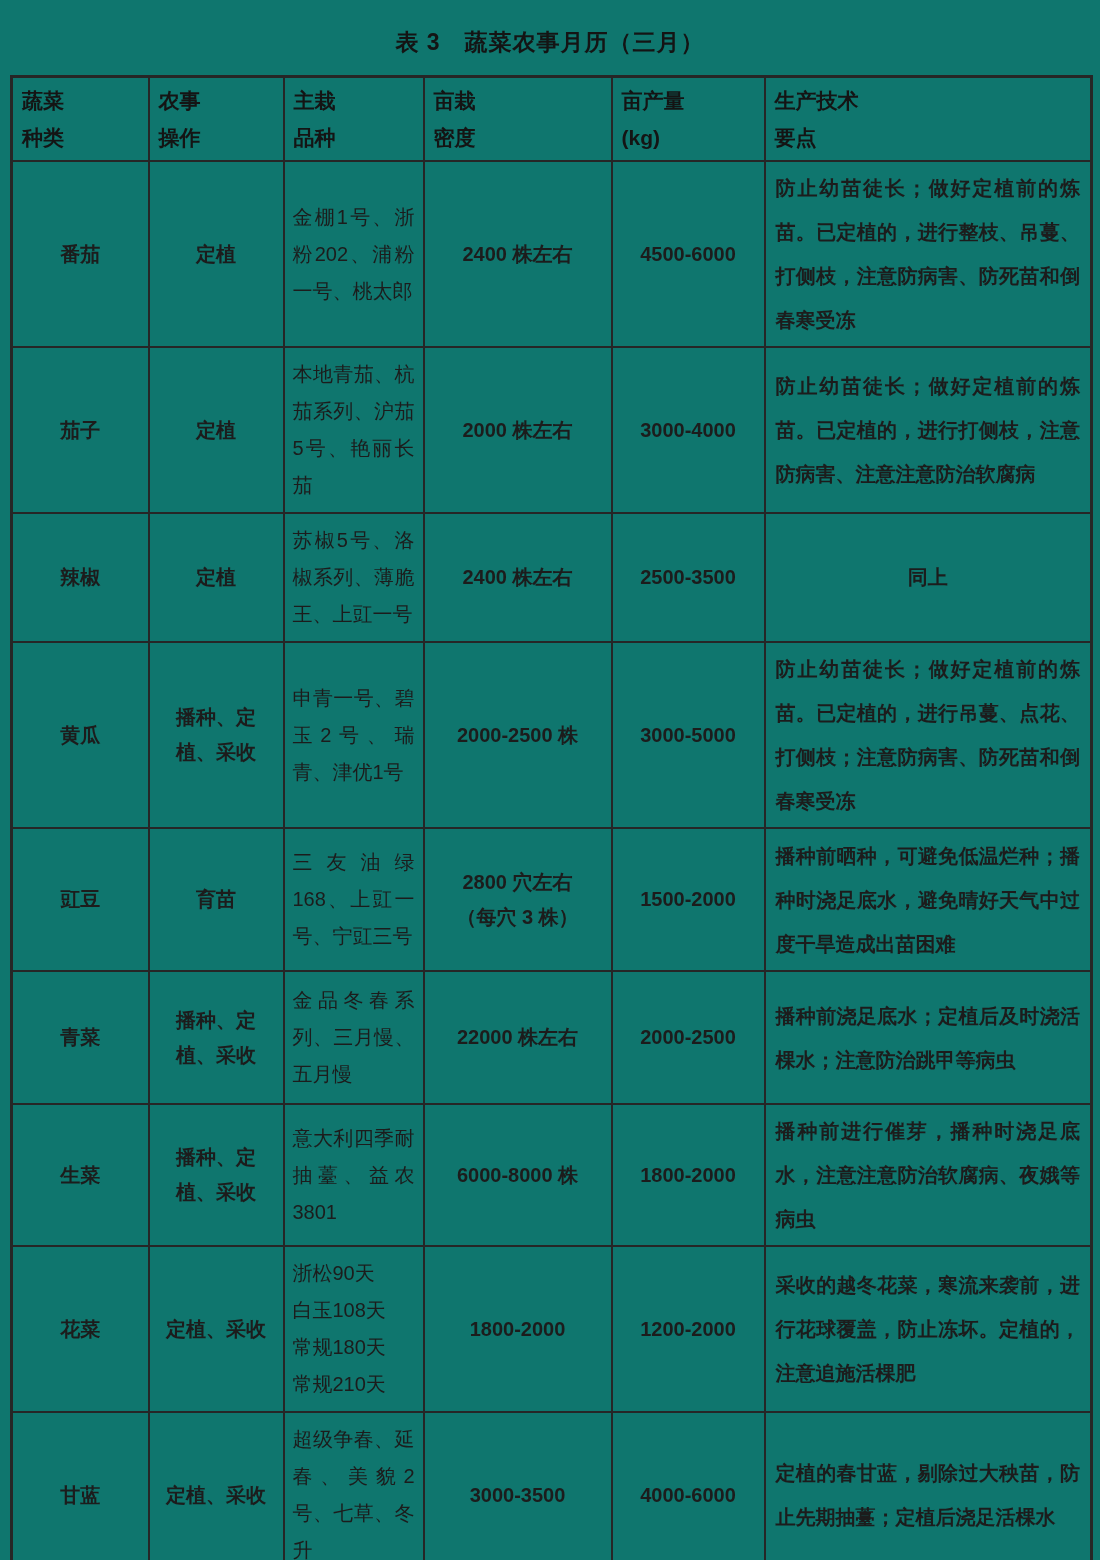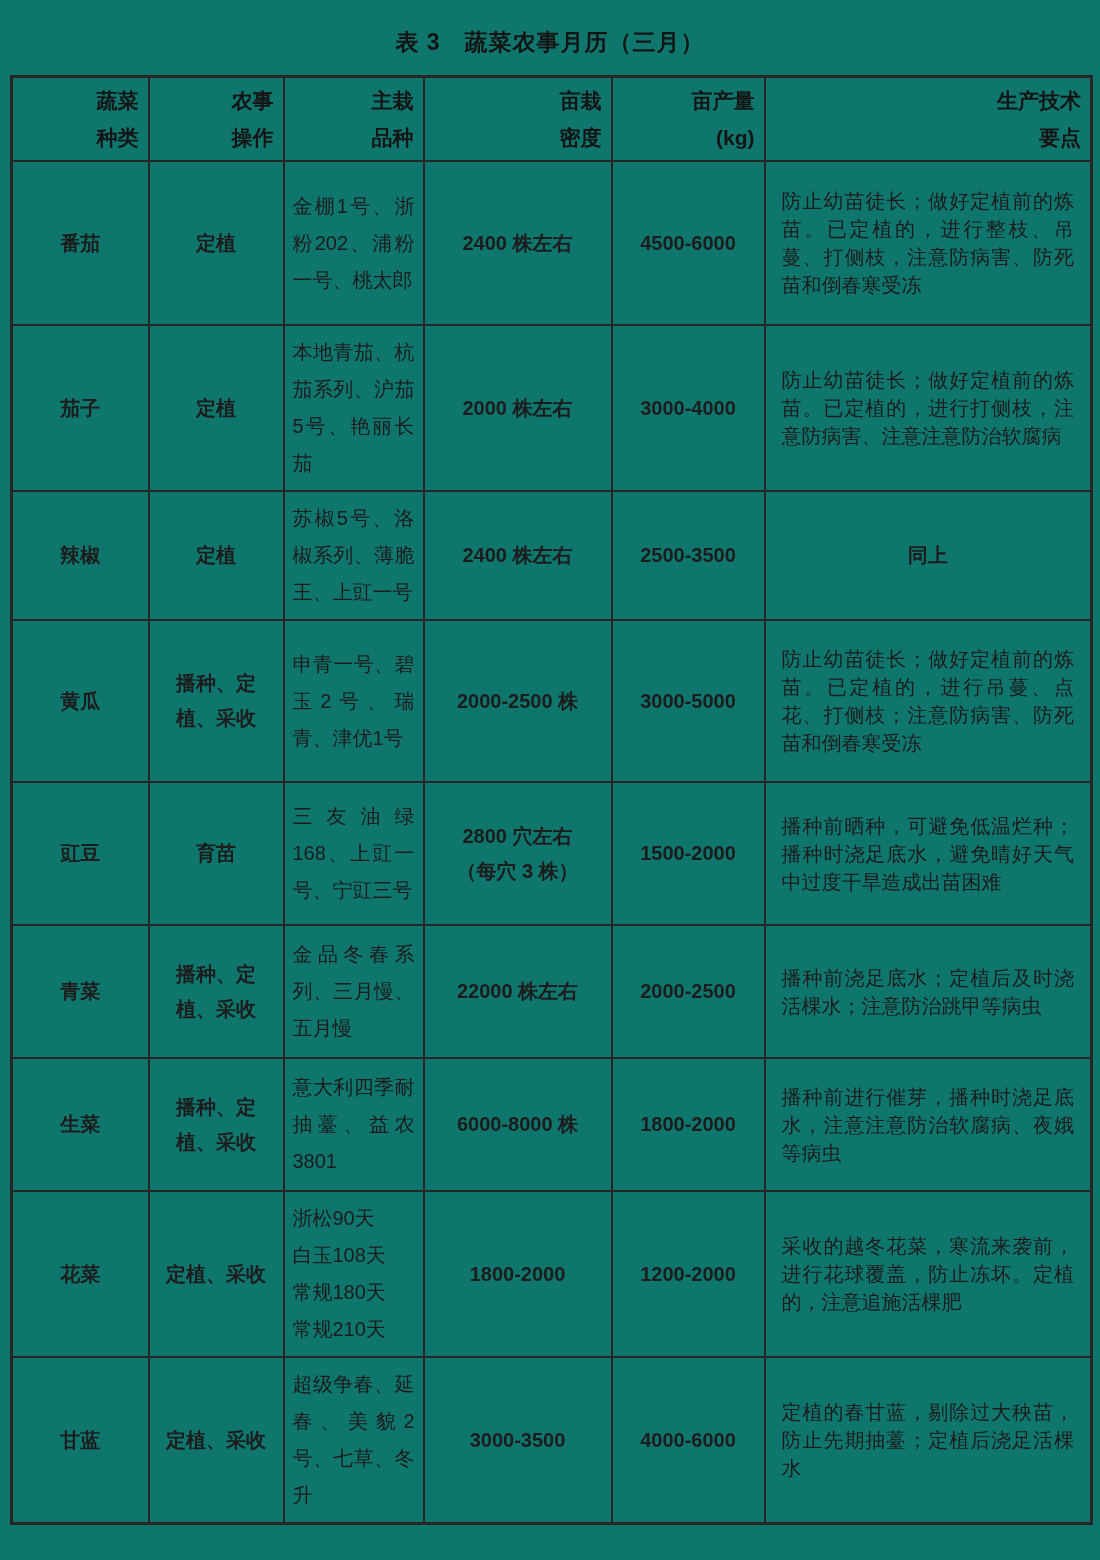--- a/index.html
+++ b/index.html
@@ -37,42 +37,43 @@
   col.c6 { width: 327px; }
   th, td {
     border: 2px solid #262626;
     vertical-align: middle;
     padding: 4px 9px;
     box-sizing: border-box;
   }
   th {
     font-size: 21px;
     font-weight: bold;
-    text-align: right;
+    text-align: left;
     white-space: pre-line;
     line-height: 37px;
     color: #141414;
   }
   td { font-size: 20px; color: #1c1c1c; }
   .c-center {
     text-align: center;
     white-space: pre-line;
     line-height: 35px;
     font-weight: bold;
   }
   .c-variety {
     text-align: justify;
     white-space: pre-line;
     line-height: 37px;
     padding: 8px 8px;
   }
   .c-tech {
     text-align: justify;
-    line-height: 28px;
-    padding: 4px 16px;
+    line-height: 44px;
+    padding: 4px 10px;
+    font-weight: bold;
   }
 </style>
 </head>
 <body>
 
 <div class="page">
 
   <h1 class="title">表 3　蔬菜农事月历（三月）</h1>
 
   <table class="calendar">

